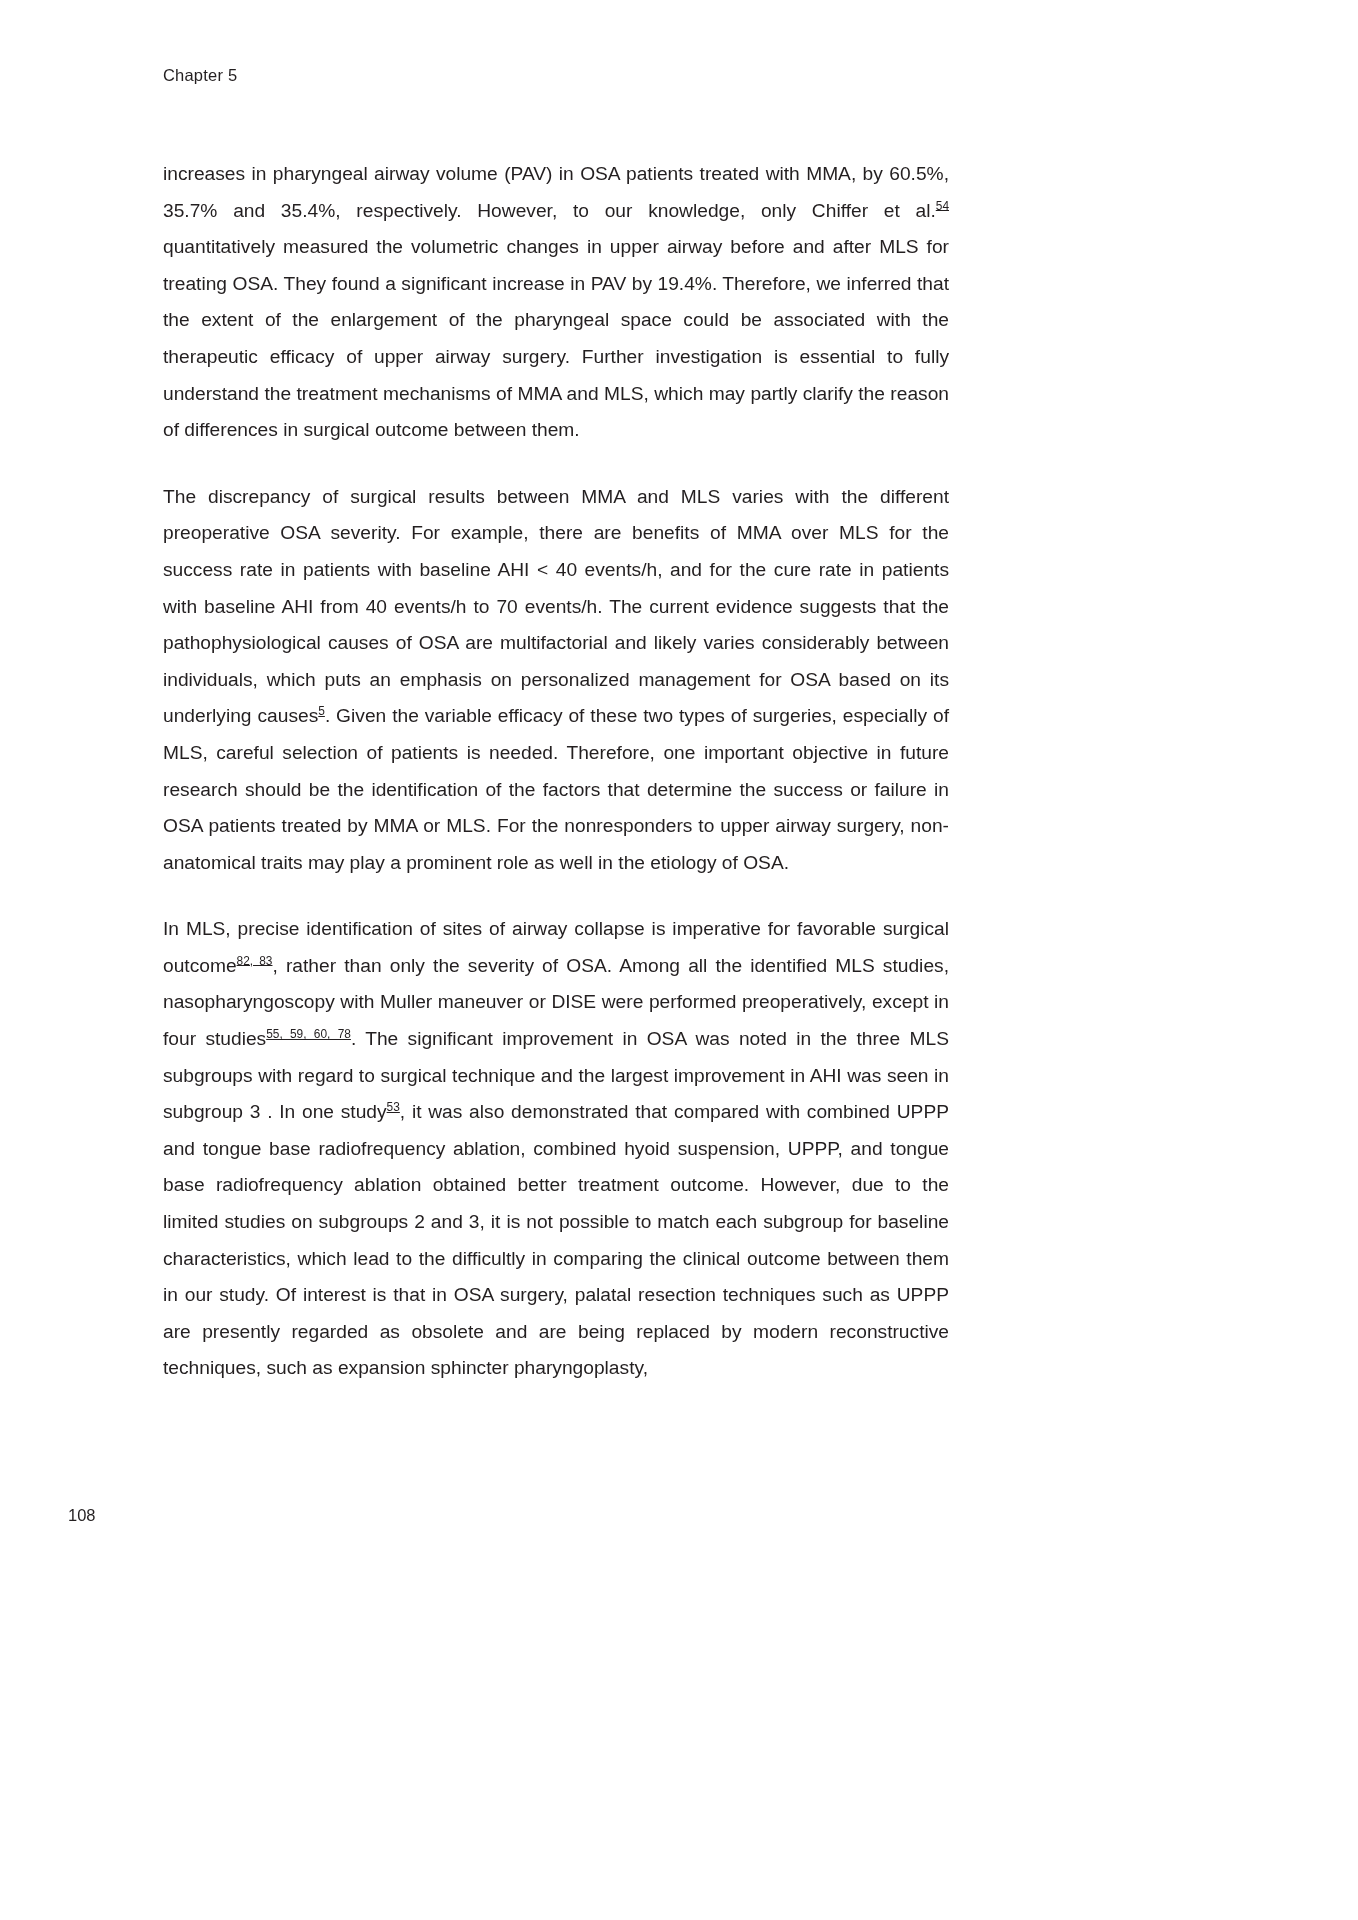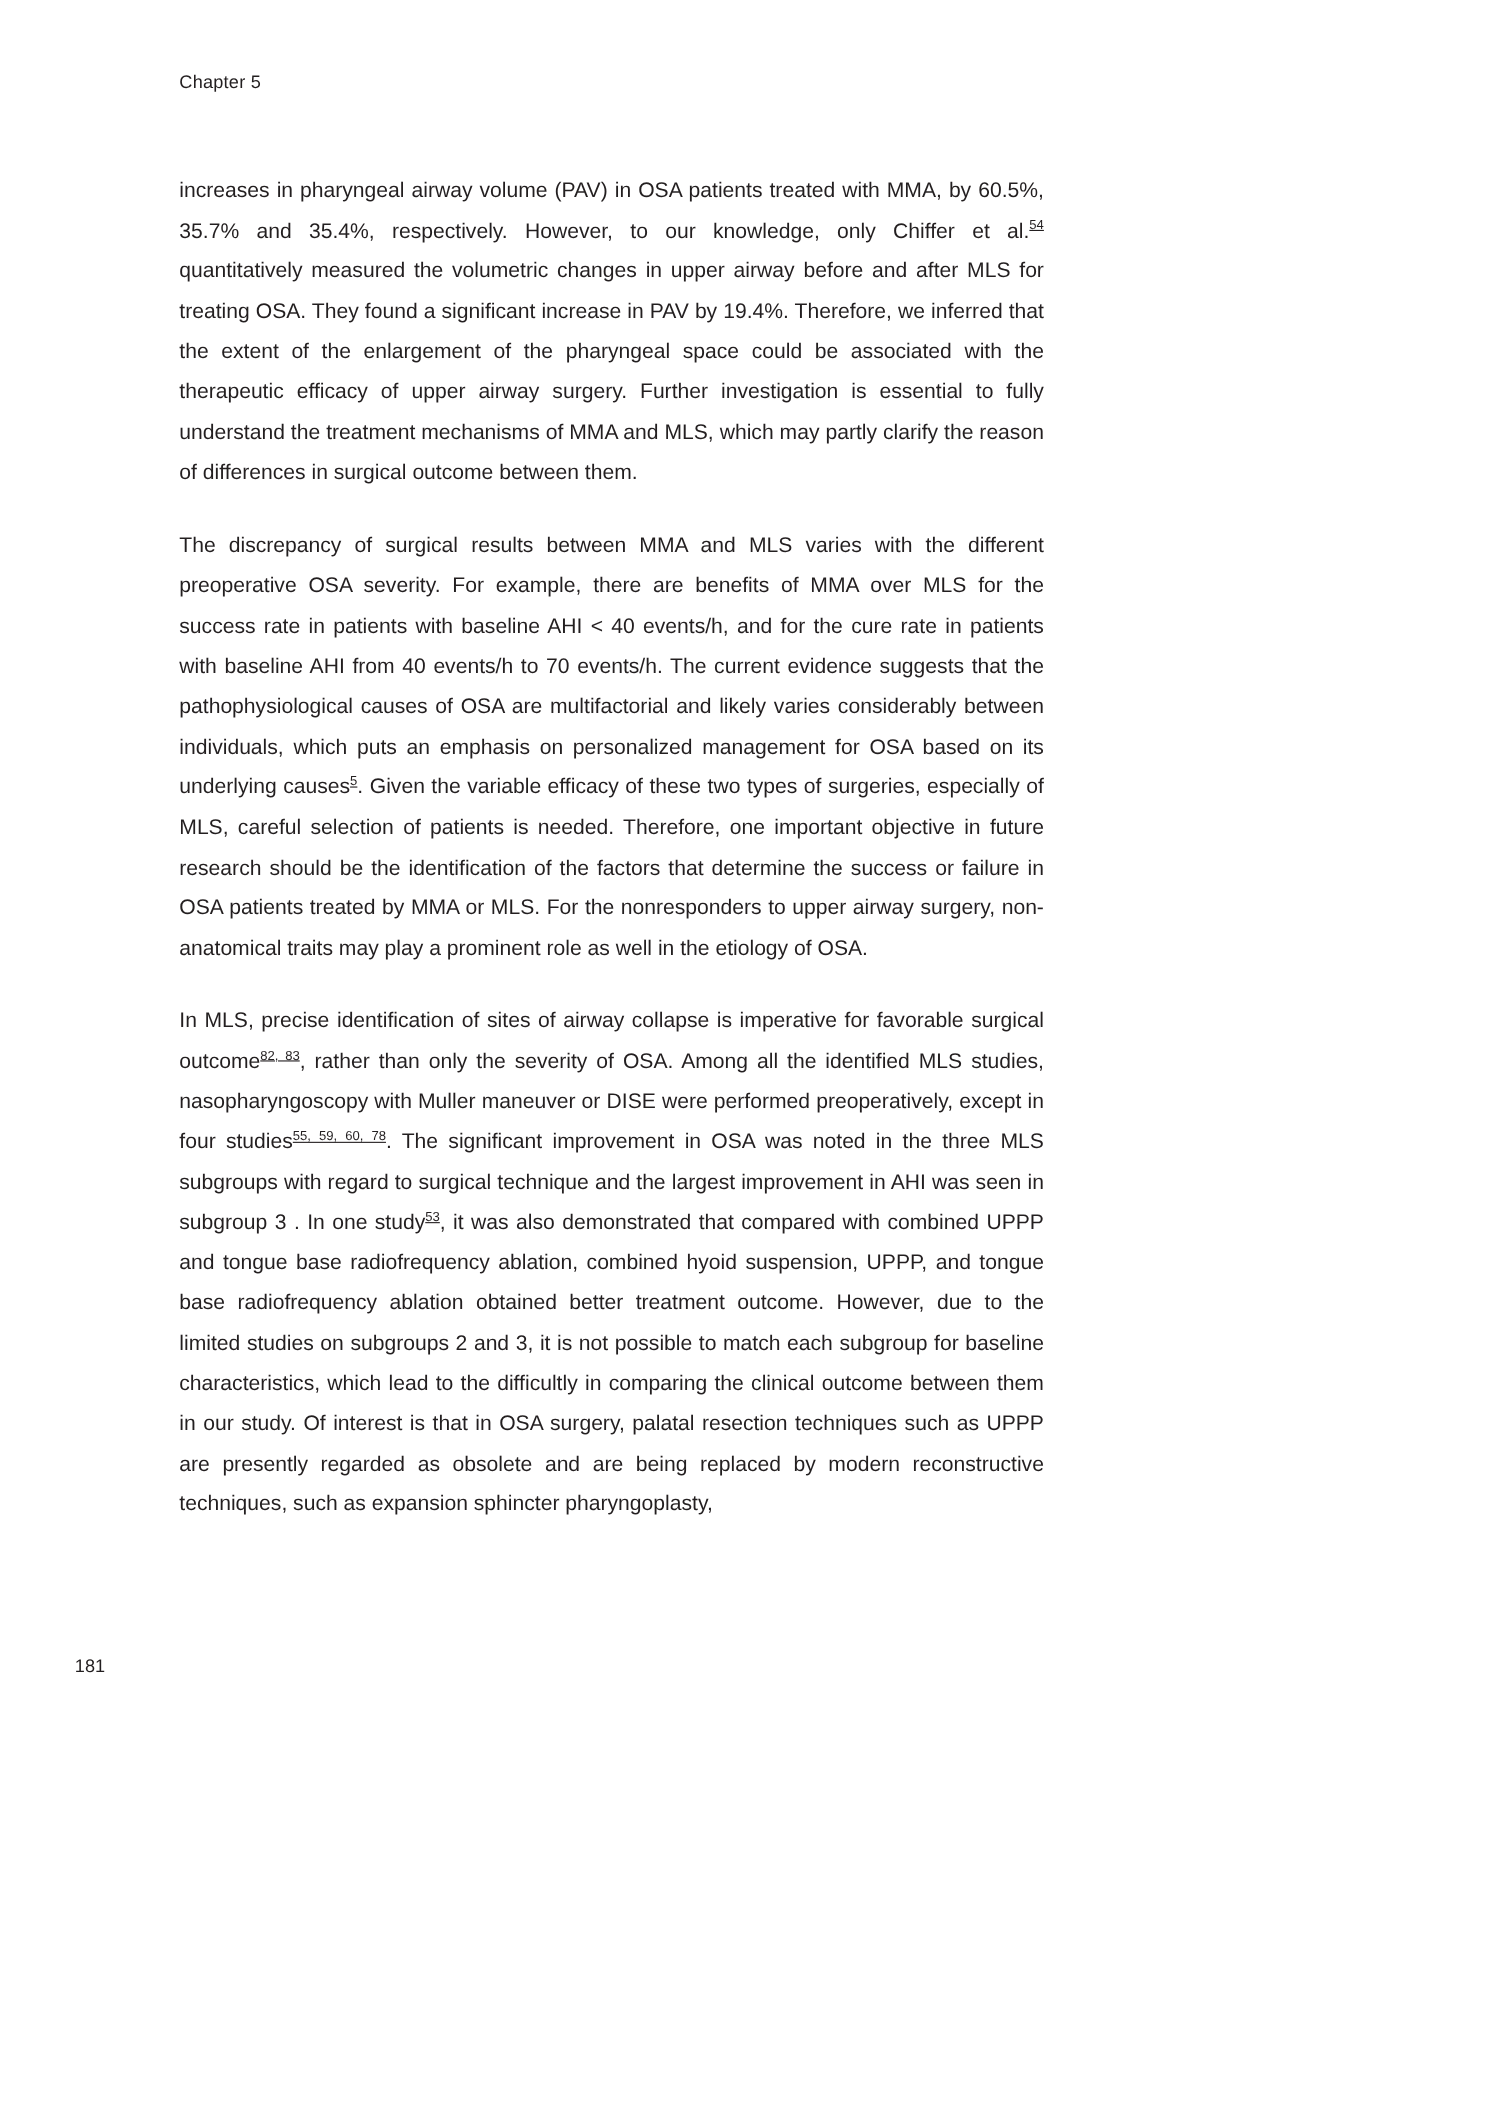--- a/index.html
+++ b/index.html
@@ -68,15 +68,15 @@
 <div class="page">
 
   <div class="chapter-header">Chapter 5</div>
 
   <div class="content">
       <p class="para">increases in pharyngeal airway volume (PAV) in OSA patients treated with MMA, by 60.5%, 35.7% and 35.4%, respectively. However, to our knowledge, only Chiffer et al.<sup>54</sup> quantitatively measured the volumetric changes in upper airway before and after MLS for treating OSA. They found a significant increase in PAV by 19.4%. Therefore, we inferred that the extent of the enlargement of the pharyngeal space could be associated with the therapeutic efficacy of upper airway surgery. Further investigation is essential to fully understand the treatment mechanisms of MMA and MLS, which may partly clarify the reason of differences in surgical outcome between them.</p>
       <p class="para">The discrepancy of surgical results between MMA and MLS varies with the different preoperative OSA severity. For example, there are benefits of MMA over MLS for the success rate in patients with baseline AHI &lt; 40 events/h, and for the cure rate in patients with baseline AHI from 40 events/h to 70 events/h. The current evidence suggests that the pathophysiological causes of OSA are multifactorial and likely varies considerably between individuals, which puts an emphasis on personalized management for OSA based on its underlying causes<sup>5</sup>. Given the variable efficacy of these two types of surgeries, especially of MLS, careful selection of patients is needed. Therefore, one important objective in future research should be the identification of the factors that determine the success or failure in OSA patients treated by MMA or MLS. For the nonresponders to upper airway surgery, non-anatomical traits may play a prominent role as well in the etiology of OSA.</p>
       <p class="para">In MLS, precise identification of sites of airway collapse is imperative for favorable surgical outcome<sup>82, 83</sup>, rather than only the severity of OSA. Among all the identified MLS studies, nasopharyngoscopy with Muller maneuver or DISE were performed preoperatively, except in four studies<sup>55, 59, 60, 78</sup>. The significant improvement in OSA was noted in the three MLS subgroups with regard to surgical technique and the largest improvement in AHI was seen in subgroup 3 . In one study<sup>53</sup>, it was also demonstrated that compared with combined UPPP and tongue base radiofrequency ablation, combined hyoid suspension, UPPP, and tongue base radiofrequency ablation obtained better treatment outcome. However, due to the limited studies on subgroups 2 and 3, it is not possible to match each subgroup for baseline characteristics, which lead to the difficultly in comparing the clinical outcome between them in our study. Of interest is that in OSA surgery, palatal resection techniques such as UPPP are presently regarded as obsolete and are being replaced by modern reconstructive techniques, such as expansion sphincter pharyngoplasty,</p>
     </div>
 
-  <div class="page-number">181</div>
+  <div class="page-number">108</div>
 
 </div>
 
 </body></html>

